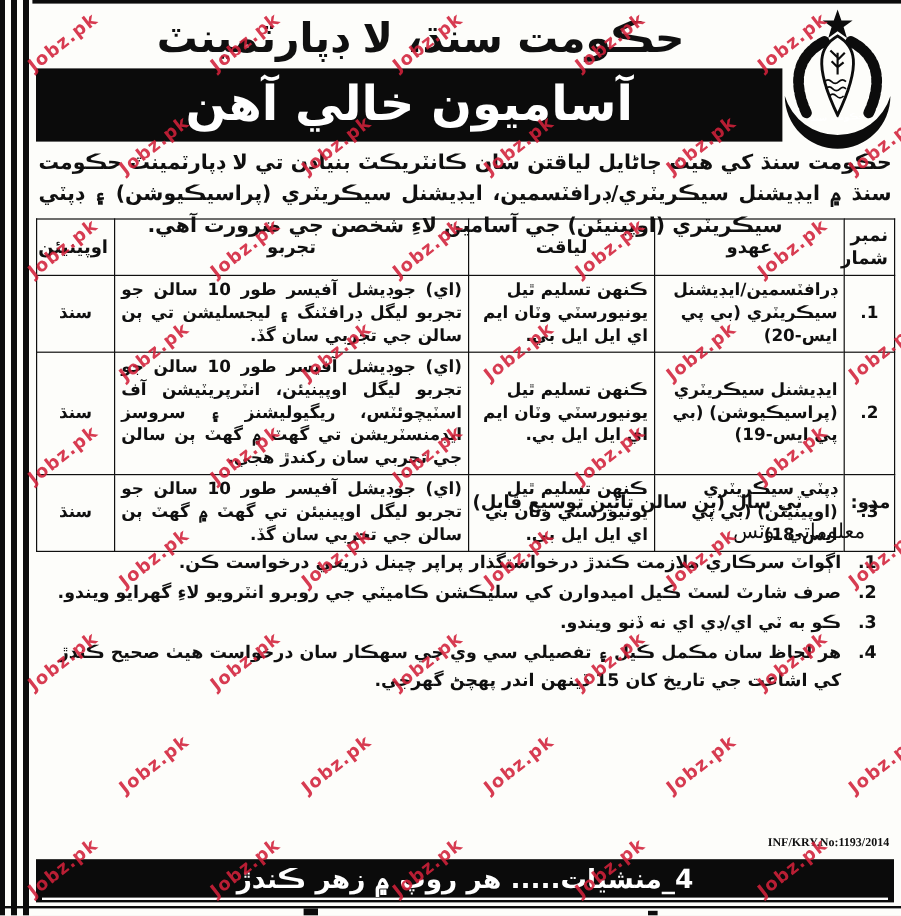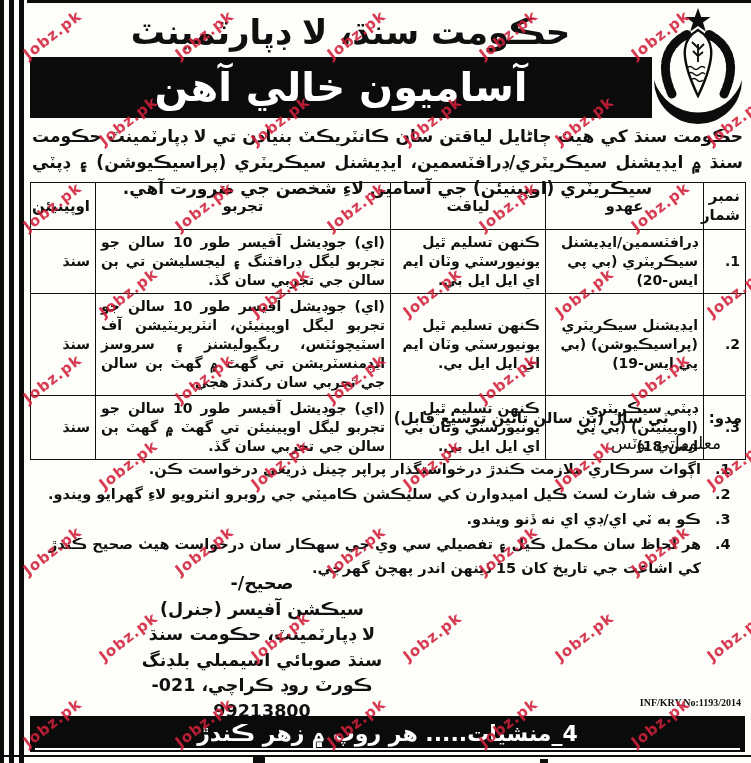--- a/index.html
+++ b/index.html
@@ -53,21 +53,21 @@
   table.jobs col.c-serial{width:42px;}
   table.jobs col.c-position{width:158px;}
   table.jobs col.c-qual{width:155px;}
   table.jobs col.c-exp{width:295px;}
   table.jobs col.c-dom{width:65px;}
   table.jobs th,table.jobs td{
     border:1.6px solid #101010;padding:3px 5px;vertical-align:middle;
     line-height:19px;
   }
   table.jobs thead th{height:40px;text-align:center;font-size:15px;}
-  td.serial,td.domicile{vertical-align:top;}
+  td.serial,td.domicile{vertical-align:top;text-align:center;}
   td.position,td.qualification{}
   td.experience{text-align:justify;text-align-last:right;}
   tr.r1{height:48px;} tr.r2{height:92px;} tr.r3{height:48px;}
   
   .tenure{
     position:absolute;left:30px;right:9px;top:409px;
     direction:rtl;font-size:15px;font-weight:bold;
     display:flex;gap:26px;align-items:baseline;
   }
   .tenure .value{margin-right:14px;}
@@ -212,27 +212,20 @@
     <div class="note-item">
       <span class="note-num">3.</span>
       <span class="note-text">ڪو به ٽي اي/ڊي اي نه ڏنو ويندو.</span>
     </div>
     <div class="note-item">
       <span class="note-num">4.</span>
       <span class="note-text">هر لحاظ سان مڪمل ڪيل ۽ تفصيلي سي وي جي سهڪار سان درخواست هيٺ صحيح ڪندڙ کي اشاعت جي تاريخ کان 15 ڏينهن اندر پهچڻ گهرجي.</span>
     </div>
   </div>
 
-  <div class="signature">
-    <div>صحيح/-</div>
-    <div>سيڪشن آفيسر (جنرل)</div>
-    <div>لا ڊپارٽمينٽ، حڪومت سنڌ</div>
-    <div>سنڌ صوبائي اسيمبلي بلڊنگ</div>
-    <div>ڪورٽ روڊ ڪراچي، 021-99213800</div>
-  </div>
 
   <div class="reference">INF/KRY.No:1193/2014</div>
 
   <div class="footer-banner">4_منشيات..... هر روپ ۾ زهر ڪندڙ</div>
 
   <div class="bottom-rule"></div>
   <div class="bottom-stub-a"></div>
   <div class="bottom-stub-b"></div>
 
   <div class="watermark-layer">

